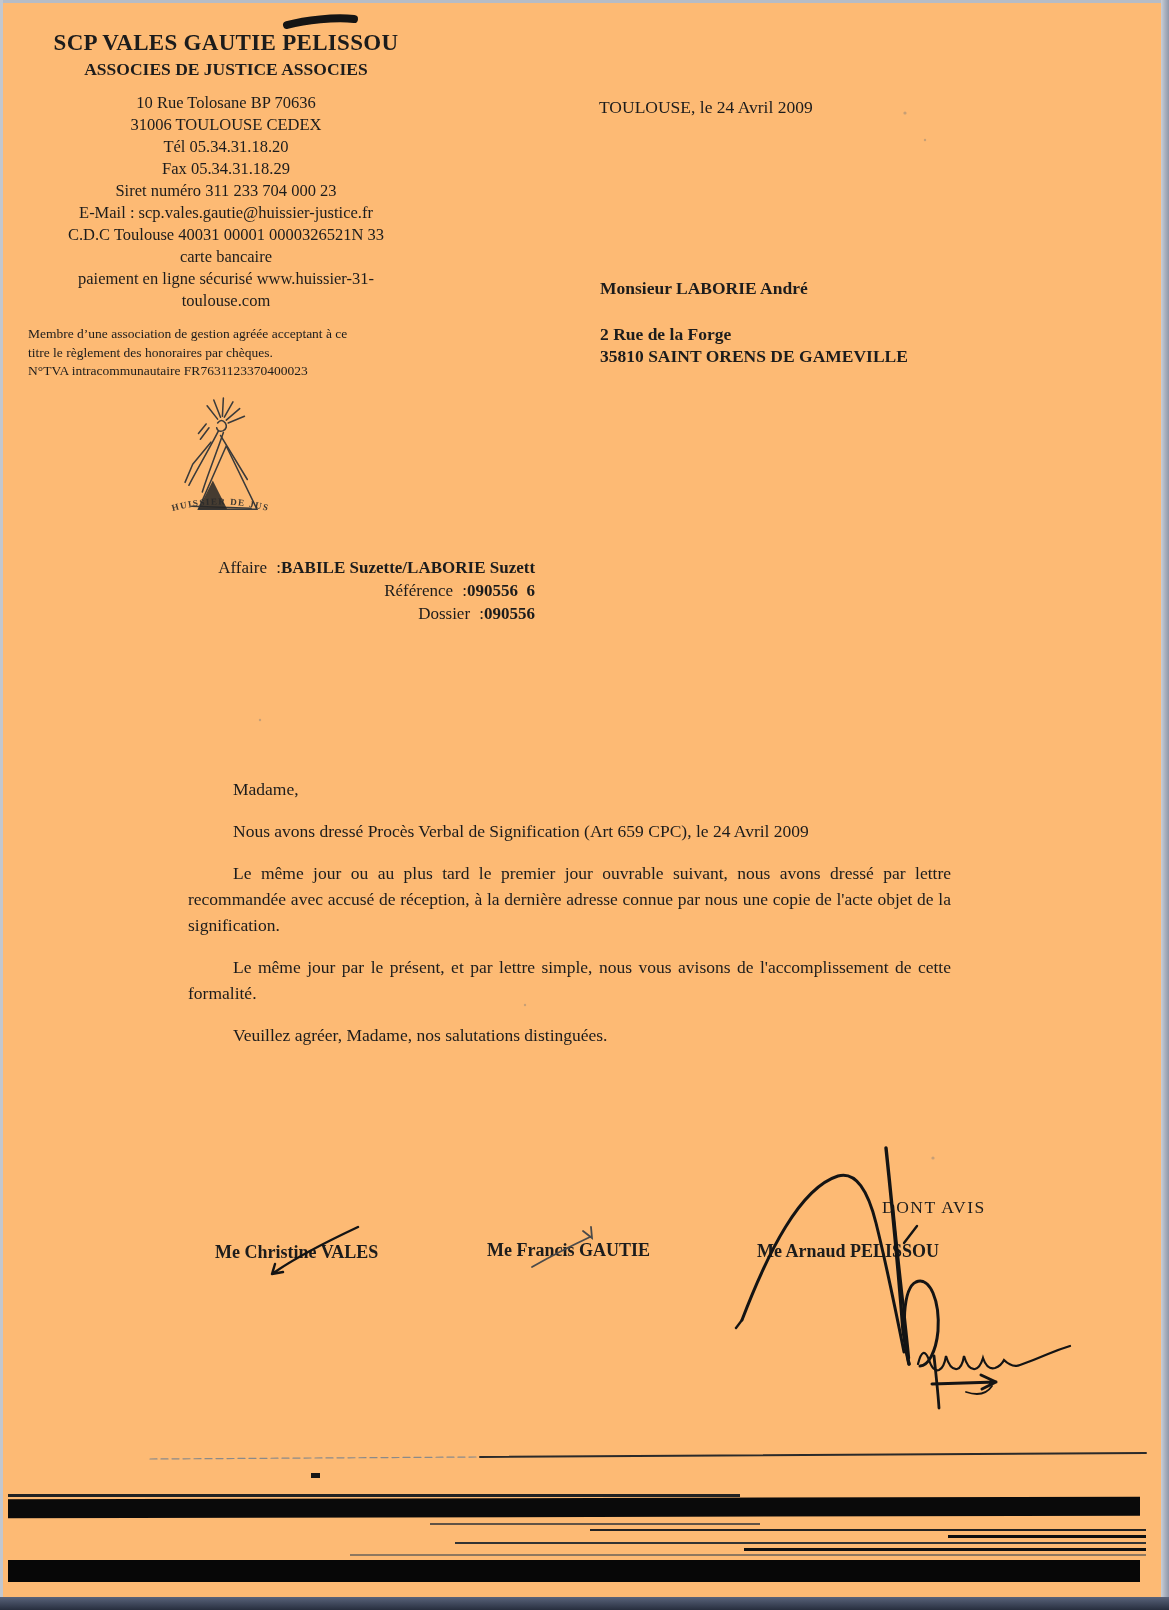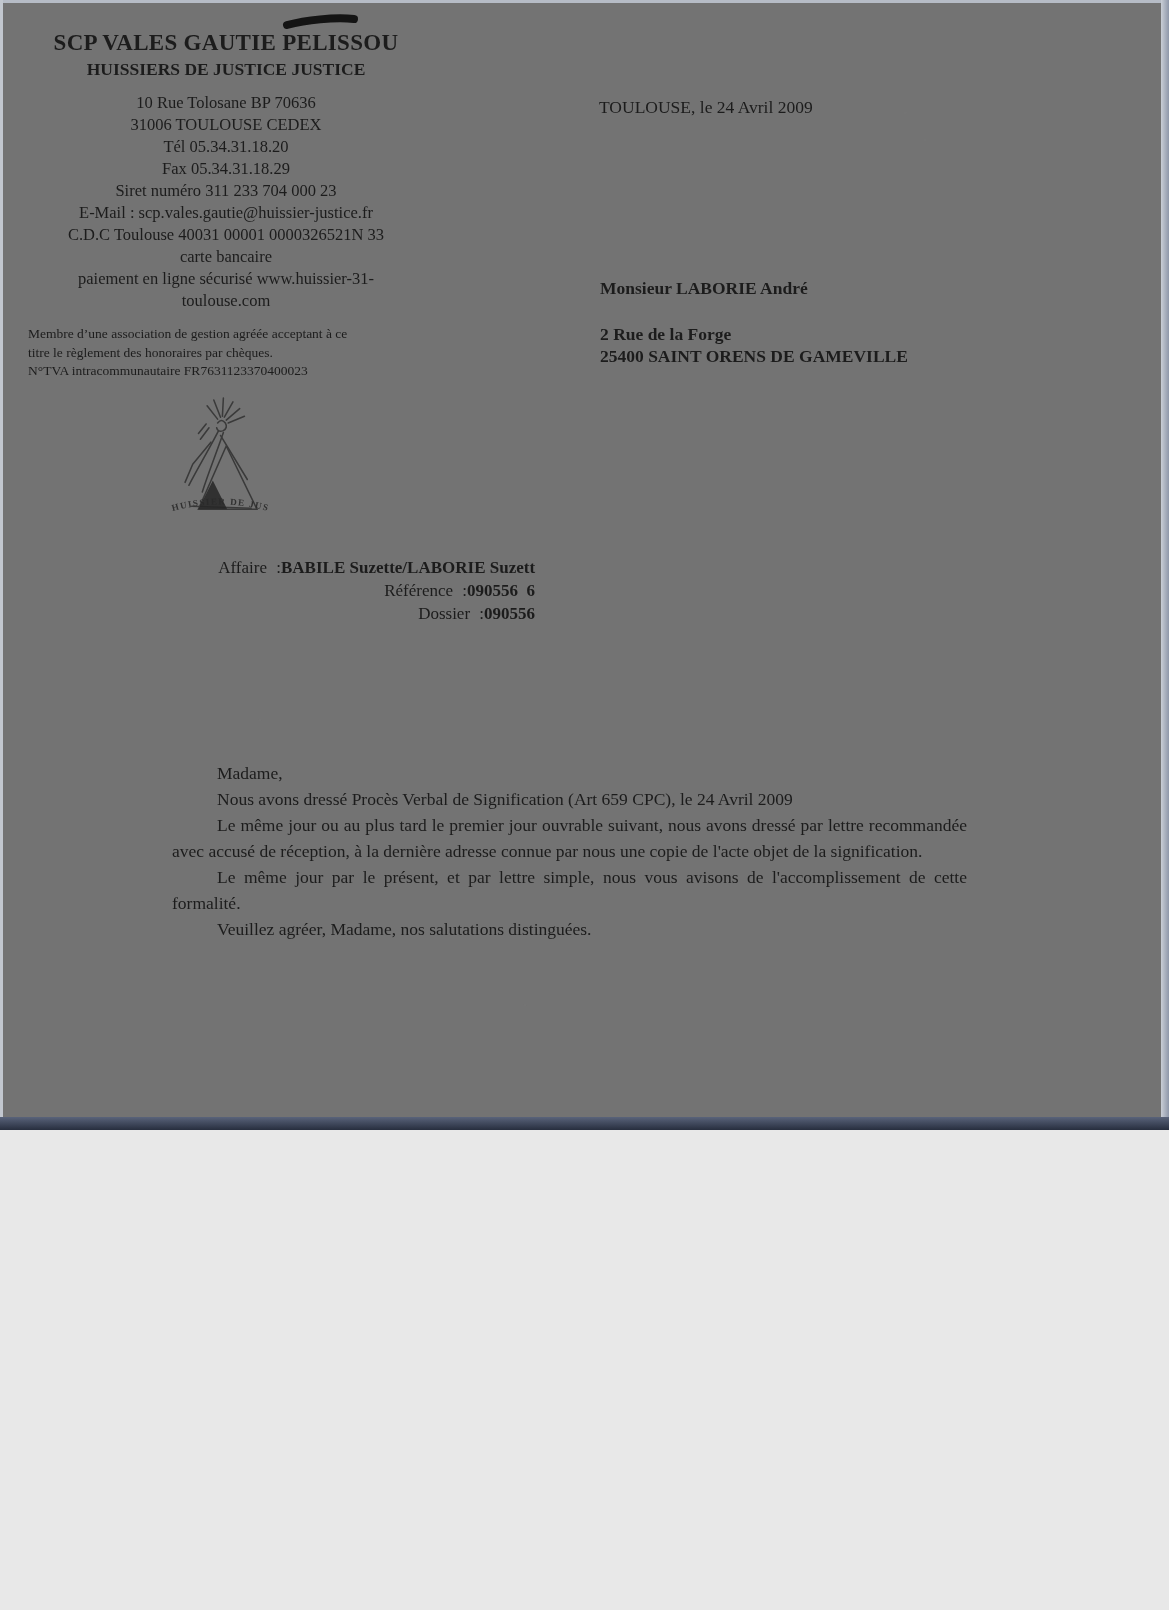--- a/index.html
+++ b/index.html
@@ -1,20 +1,20 @@
 <!DOCTYPE html>
 <html><head>
 <meta charset="utf-8">
 <style>
   html,body{margin:0;padding:0;background:#e8e8e8;}
   .page{
     position:relative;
-    width:1169px;height:1130px;
+    width:1169px;height:1610px;
     margin:0 auto;
-    background:#737373;
+    background:#fdba74;
     font-family:"Liberation Serif","DejaVu Serif",serif;
     color:#1c1c1c;
     overflow:hidden;
   }
   
   .edge-top{position:absolute;left:0;top:0;width:100%;height:3px;background:#b6bcc6;}
   .edge-left{position:absolute;left:0;top:0;width:3px;height:100%;background:#c2c7cf;}
   .edge-right{position:absolute;right:0;top:0;width:8px;height:100%;background:linear-gradient(90deg,#c9ced6,#8e97a9);}
   .edge-bottom{position:absolute;left:0;bottom:0;width:100%;height:13px;background:linear-gradient(#59637a,#272e3e);}
 
@@ -33,21 +33,21 @@
   .recipient .addr1{margin-top:24px;}
 
   .logo-wrap{position:absolute;left:163px;top:396px;width:115px;height:122px;}
 
   .case-block{position:absolute;left:175px;top:556px;font-size:17px;line-height:23px;text-align:right;}
   .case-label{display:inline-block;width:92px;}
   .case-colon{display:inline-block;width:14px;}
   .case-value{font-weight:bold;white-space:pre;}
 
   .body-block{position:absolute;left:172px;top:760px;width:795px;font-size:17.5px;line-height:26px;}
-  .body-block p{margin:0;}
+  .body-block p{margin:16px;}
   .indent{text-indent:45px;}
   .justify{text-align:justify;}
   .mt16{margin-top:16px;}
   .mt14{margin-top:14px;}
   .mt18{margin-top:18px;}
   .mt20{margin-top:20px;}
 
   .dont-avis{position:absolute;left:882px;top:1197px;font-size:17.5px;letter-spacing:1.5px;}
   .signer{position:absolute;font-size:18px;font-weight:bold;white-space:nowrap;}
   .signer-vales{left:215px;top:1242px;}
@@ -70,21 +70,21 @@
   .s6{left:350px;top:1554px;width:796px;height:2px;background:#555;opacity:.65;}
   .dot{left:311px;top:1473px;width:9px;height:5px;background:#151515;}
 </style>
 </head>
 <body>
 
 <div class="page">
 
   <div class="letterhead">
     <div class="firm-name"><span>SCP VALES GAUTIE </span><span>PELISSOU</span></div>
-    <div class="firm-subtitle">HUISSIERS DE JUSTICE JUSTICE</div>
+    <div class="firm-subtitle">ASSOCIES DE JUSTICE ASSOCIES</div>
     <div class="lh-line lh-first">10 Rue Tolosane BP 70636</div>
     <div class="lh-line">31006 TOULOUSE CEDEX</div>
     <div class="lh-line">Tél 05.34.31.18.20</div>
     <div class="lh-line">Fax 05.34.31.18.29</div>
     <div class="lh-line">Siret numéro 311 233 704 000 23</div>
     <div class="lh-line">E-Mail : scp.vales.gautie@huissier-justice.fr</div>
     <div class="lh-line">C.D.C Toulouse 40031 00001 0000326521N 33</div>
     <div class="lh-line">carte bancaire</div>
     <div class="lh-line">paiement en ligne sécurisé www.huissier-31-</div>
     <div class="lh-line">toulouse.com</div>
@@ -94,21 +94,21 @@
     <div>Membre d’une association de gestion agréée acceptant à ce</div>
     <div>titre le règlement des honoraires par chèques.</div>
     <div>N°TVA intracommunautaire FR7631123370400023</div>
   </div>
 
   <div class="date-line">TOULOUSE, le 24 Avril 2009</div>
 
   <div class="recipient">
     <div>Monsieur LABORIE André</div>
     <div class="addr1">2 Rue de la Forge</div>
-    <div>25400 SAINT ORENS DE GAMEVILLE</div>
+    <div>35810 SAINT ORENS DE GAMEVILLE</div>
   </div>
 
   <div class="logo-wrap">
     <svg width="115" height="122" viewBox="0 0 120 127">
       <g fill="none" stroke="#3a3a3a" stroke-width="1.6" stroke-linecap="round">
 
         <path d="M60 22 L53 4 M62 21 L63 2 M64 22 L73 6 M66 25 L80 13 M57 24 L46 10 M68 28 L85 21"></path>
 
         <path d="M57 28 q 4 -5 8 0 q 3 5 -2 8 q -6 2 -7 -3"></path>
 

